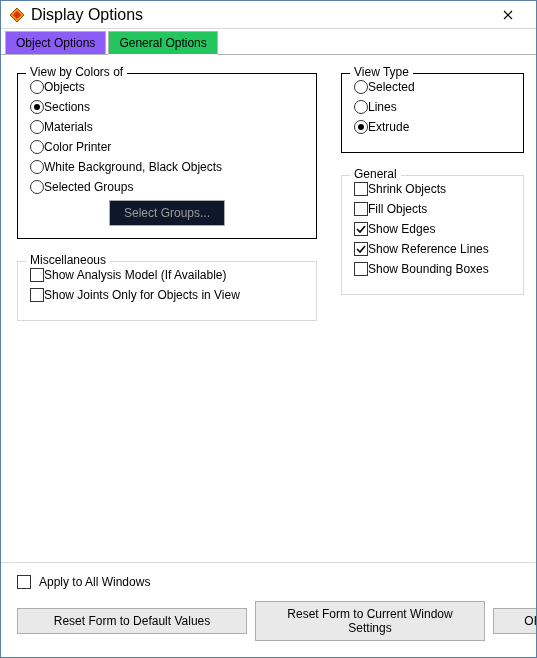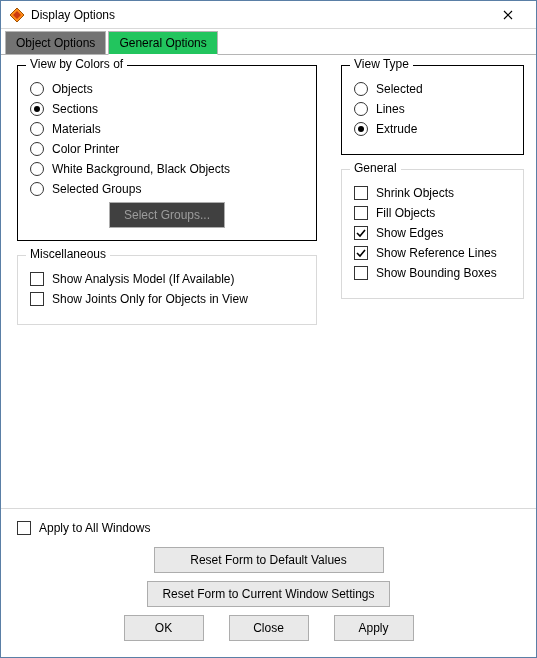--- a/index.html
+++ b/index.html
@@ -20,21 +20,21 @@
       align-items: center;
       padding: 0 8px;
       border-bottom: 1px solid #d9d9d9;
       background: #fff;
     }
     .titlebar .icon {
       width: 16px; height: 16px;
       margin-right: 6px;
       display: inline-flex; align-items: center; justify-content: center;
     }
-    .titlebar .title { flex: 1; font-size: 12px; color: #000; }
+    .titlebar .title { flex: 1; font-size: 16px; color: #000; }
     .titlebar .close {
       width: 40px; height: 28px;
       display: flex; align-items: center; justify-content: center;
       cursor: pointer;
     }
     .titlebar .close svg { width: 10px; height: 10px; }
     
     .tabs {
       display: flex;
       padding-left: 4px;
@@ -45,21 +45,21 @@
       content: "";
       position: absolute;
       left: 0; right: 0; bottom: 0;
       border-bottom: 1px solid #b5b5b5;
       z-index: 0;
     }
     .tab {
       padding: 4px 10px;
       border: 1px solid #b5b5b5;
       border-bottom: 1px solid #b5b5b5;
-      background: #737373;
+      background: #8b5cf6;
       margin-right: 2px;
       position: relative;
       z-index: 1;
       cursor: pointer;
     }
     .tab.active {
       background: #22c55e;
       border-bottom: 1px solid #fff;
     }
     
@@ -68,39 +68,40 @@
       display: flex;
       padding: 10px 12px 10px 16px;
       gap: 24px;
     }
     .col { display: flex; flex-direction: column; }
     .col-left { flex: 0 0 300px; }
     .col-right { flex: 1; }
     
     .group {
       border: 1px solid #d9d9d9;
-      padding: 10px 12px 12px 12px;
+      padding: 0 12px 12px 12px;
       margin-bottom: 14px;
       position: relative;
+      margin-top: 8px;
     }
     .group.bold-border { border: 1px solid #000; }
     .group .legend {
       position: absolute;
       top: -9px;
       left: 8px;
       background: #fff;
       padding: 0 4px;
       font-size: 12px;
       color: #000;
     }
     .optrow {
       display: flex;
       align-items: center;
       margin: 6px 0;
-      gap: 8px;
+      gap: 0;
     }
     
     .radio {
       width: 14px; height: 14px;
       border: 1px solid #333;
       border-radius: 50%;
       display: inline-flex; align-items: center; justify-content: center;
       background: #fff;
       cursor: pointer;
     }
@@ -126,21 +127,21 @@
       background: #e9e9e9;
       padding: 5px 14px;
       font-family: inherit;
       font-size: 12px;
       cursor: pointer;
       min-width: 80px;
       text-align: center;
     }
     .btn.disabled {
       color: #9c9c9c;
-      background: #404040;
+      background: #0f172a;
       cursor: default;
     }
     .btn.wide { min-width: 230px; }
     .select-groups-wrap {
       display: flex;
       justify-content: center;
       margin-top: 6px;
     }
     
     .footer {
@@ -149,21 +150,21 @@
       margin-top: 24px;
     }
     .footer-row {
       display: flex;
       align-items: center;
       gap: 8px;
       margin-bottom: 12px;
     }
     .footer-buttons {
       display: flex;
-      flex-direction: column;
+      flex-direction: row;
       align-items: center;
       gap: 8px;
     }
     .footer-buttons .row {
       display: flex;
       gap: 25px;
     }
     .label { cursor: pointer; }
   </style>
 </head>

